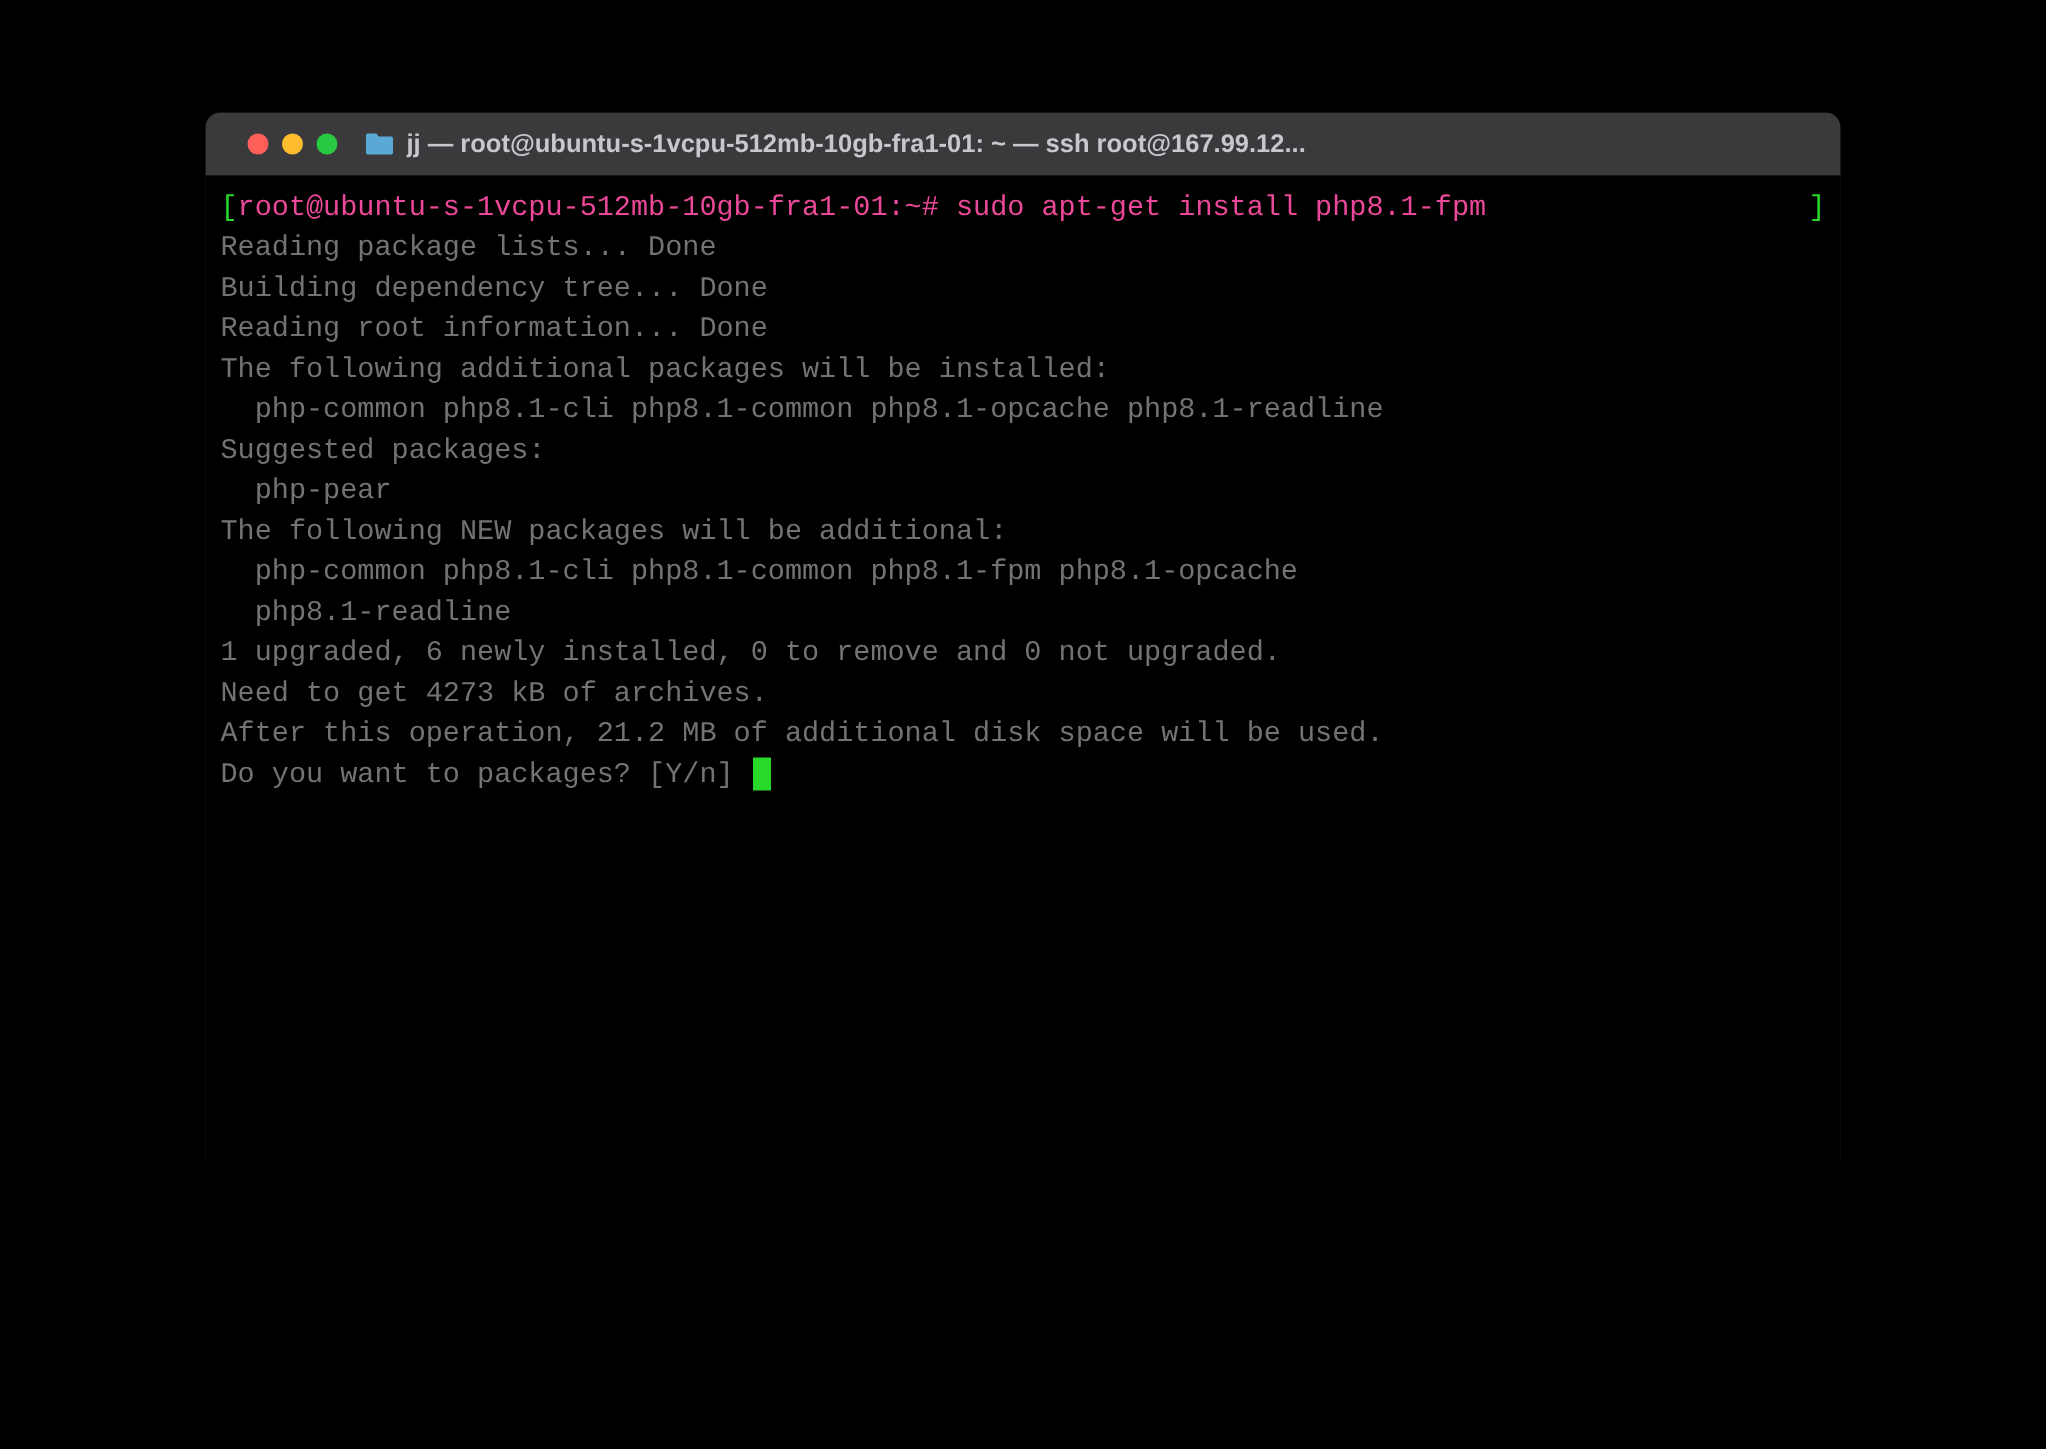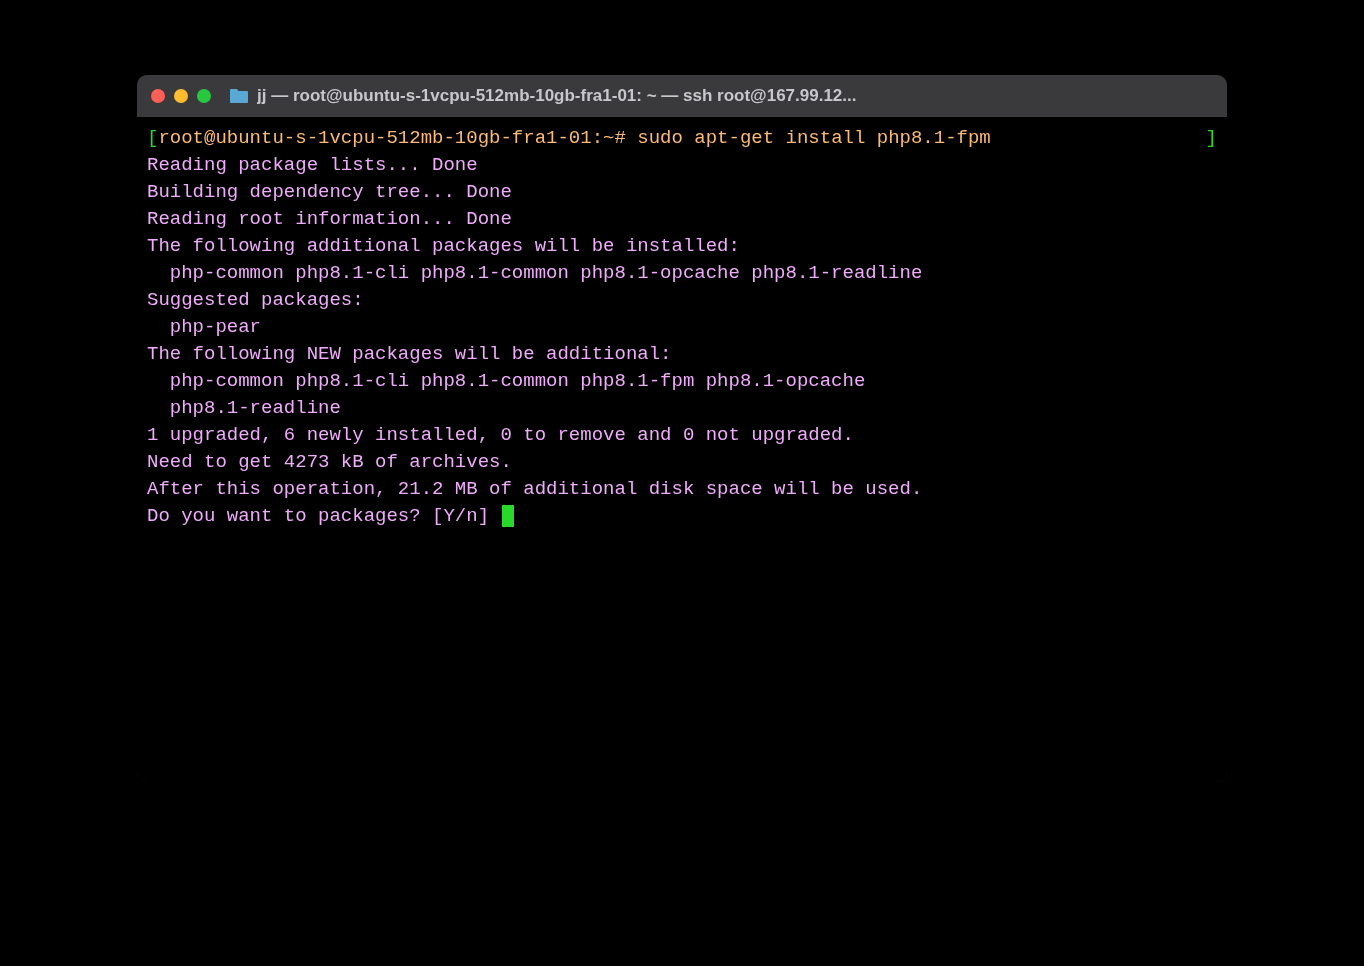--- a/index.html
+++ b/index.html
@@ -25,21 +25,21 @@
       overflow: hidden;
       box-shadow: 0 20px 60px rgba(0,0,0,0.5);
       display: flex;
       flex-direction: column;
     }
     .titlebar {
       background: #3a3a3c;
       height: 42px;
       display: flex;
       align-items: center;
-      padding: 0 14px;
+      padding: 0 28px;
       gap: 10px;
       flex-shrink: 0;
     }
     .traffic-lights {
       display: flex;
       gap: 9px;
       align-items: center;
     }
     .traffic-light {
       width: 14px;
@@ -75,23 +75,23 @@
       padding: 8px 10px;
       font-family: "SF Mono", Menlo, Monaco, "Courier New", monospace;
       font-size: 19px;
       line-height: 1.42;
       color: #29d929;
       overflow: hidden;
       white-space: pre;
       position: relative;
     }
     .bracket { color: #29d929; }
-    .prompt-text { color: #fdba74; }
+    .prompt-text { color: #ec4899; }
     .output-line {
-      color: #f0abfc;
+      color: #737373;
     }
     .cursor {
       display: inline-block;
       width: 12px;
       height: 22px;
       background: #29d929;
       vertical-align: text-bottom;
       margin-left: 2px;
     }
     .right-bracket {

